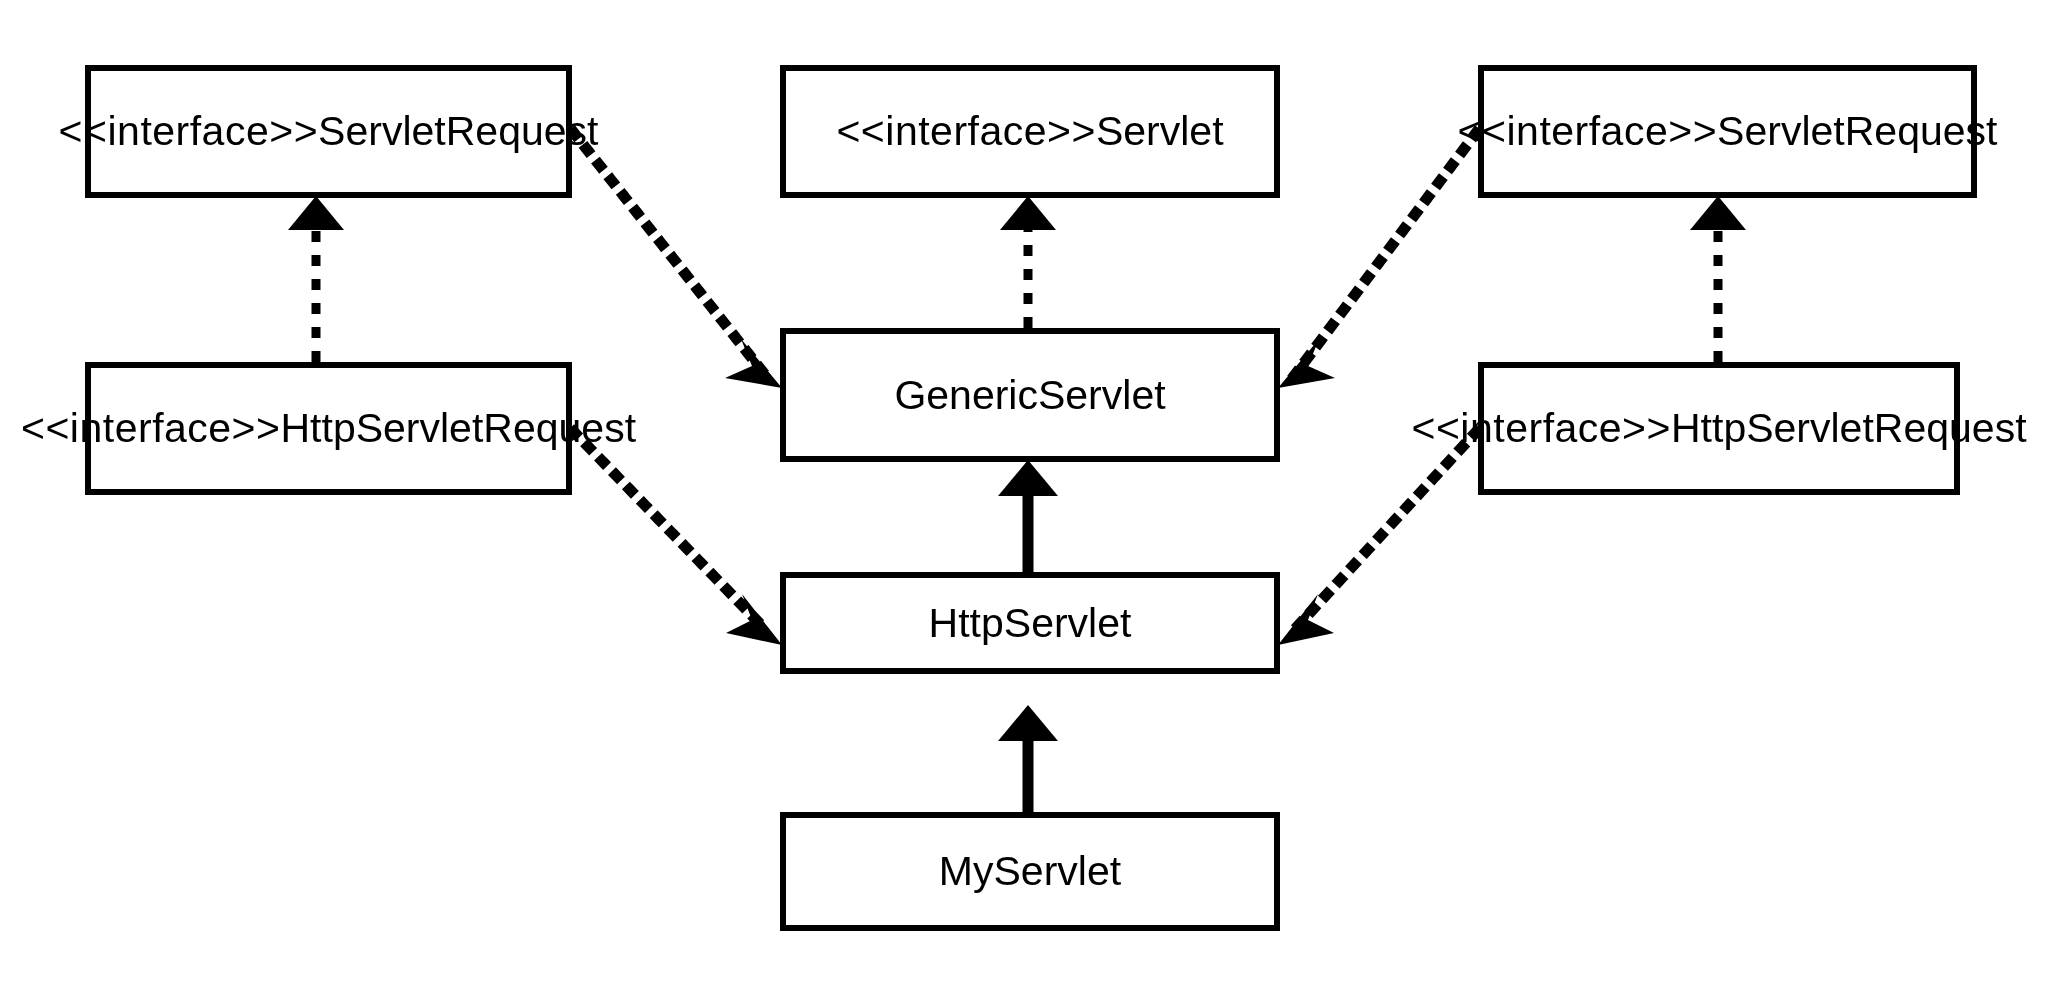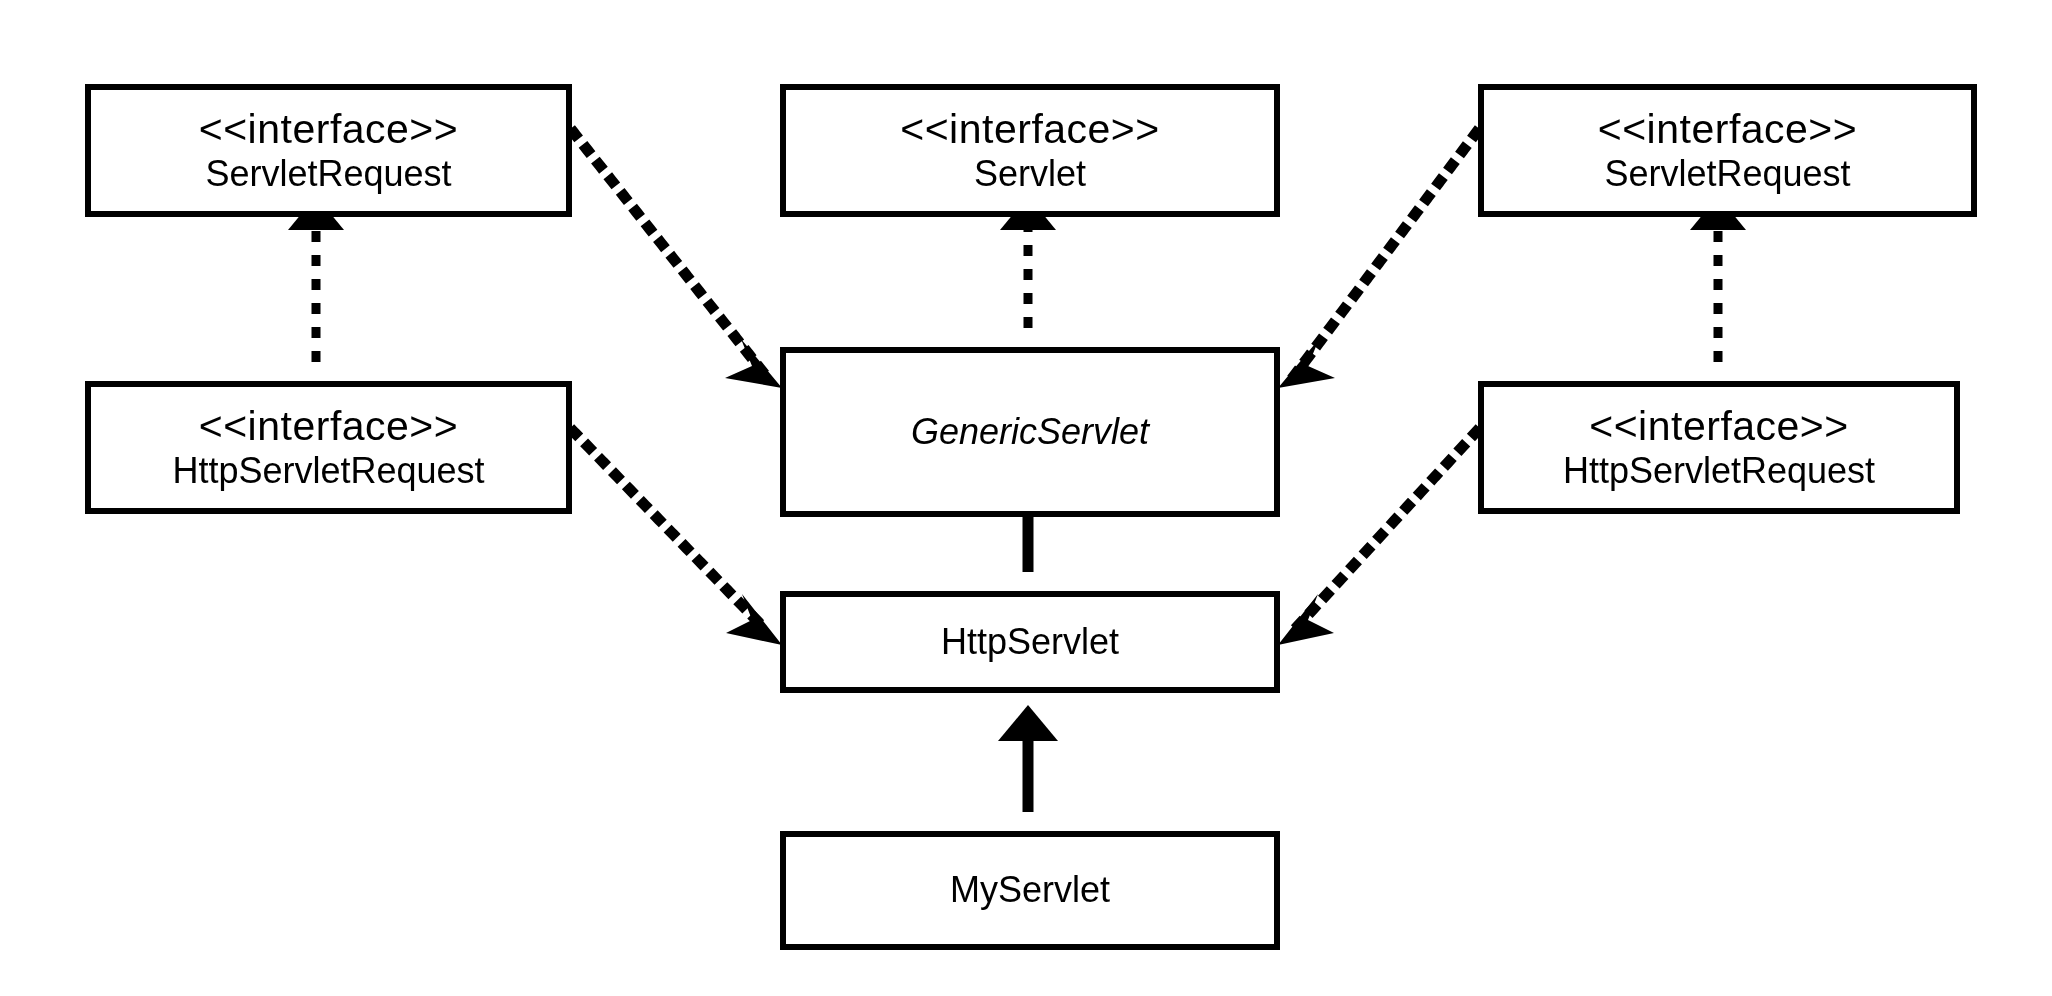--- a/index.html
+++ b/index.html
@@ -31,35 +31,34 @@
     top: 0;
     width: 2052px;
     height: 996px;
   }
   .uml-class-box {
     position: absolute;
     box-sizing: border-box;
     background: #ffffff;
     border: 6px solid #000000;
     display: flex;
-    flex-direction: column;
+    flex-direction: row;
     align-items: center;
     justify-content: center;
     text-align: center;
     line-height: 1.18;
     color: #000000;
-    margin-top: 19px;
   }
   .stereotype-label {
     font-size: 41px;
     letter-spacing: 0.5px;
     white-space: nowrap;
   }
   .class-name-label {
-    font-size: 36px;
+    font-size: 41px;
     white-space: nowrap;
   }
 </style>
 </head>
 <body>
 
 <div id="diagram-canvas">
 
   <svg id="connector-layer" viewBox="0 0 2052 996" width="2052" height="996">
 
@@ -125,21 +124,21 @@
     <div class="uml-class-box" style="left:1478px; top:65px; width:499px; height:133px;">
       <div class="stereotype-label">&lt;&lt;interface&gt;&gt;</div>
       <div class="class-name-label">ServletRequest</div>
     </div>
 
     <div class="uml-class-box" style="left:85px; top:362px; width:487px; height:133px;">
       <div class="stereotype-label">&lt;&lt;interface&gt;&gt;</div>
       <div class="class-name-label">HttpServletRequest</div>
     </div>
 
-    <div class="uml-class-box" style="left:780px; top:328px; width:500px; height:170px;font-style:italic;">
+    <div class="uml-class-box" style="left:780px; top:328px; width:500px; height:134px;">
       <div class="class-name-label">GenericServlet</div>
     </div>
 
     <div class="uml-class-box" style="left:1478px; top:362px; width:482px; height:133px;">
       <div class="stereotype-label">&lt;&lt;interface&gt;&gt;</div>
       <div class="class-name-label">HttpServletRequest</div>
     </div>
 
     <div class="uml-class-box" style="left:780px; top:572px; width:500px; height:102px;">
       <div class="class-name-label">HttpServlet</div>

